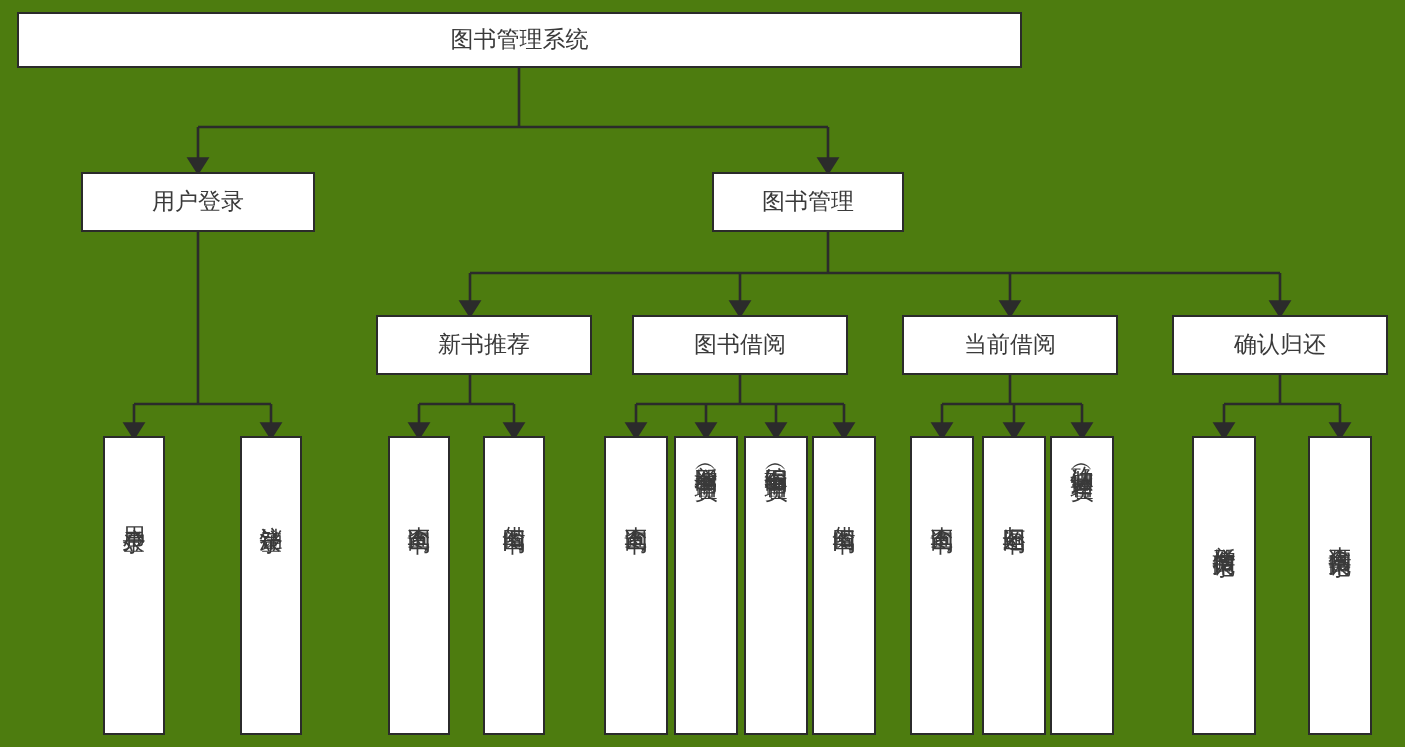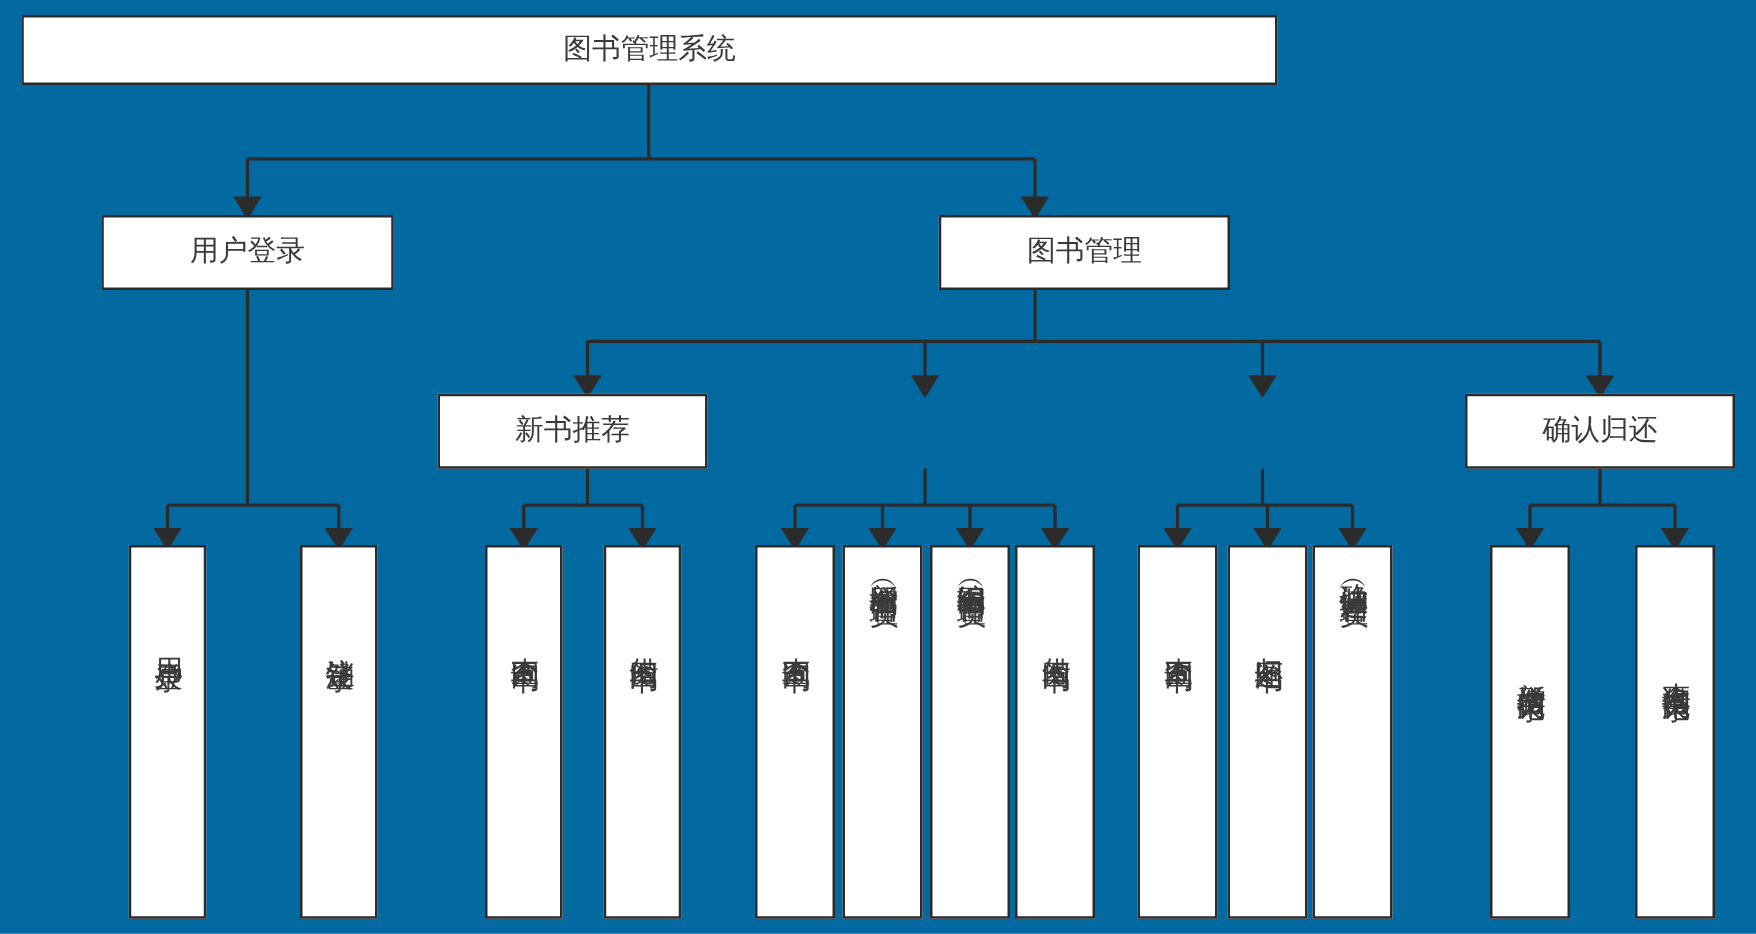--- a/index.html
+++ b/index.html
@@ -10,21 +10,21 @@
   body {
     width: 1405px;
     height: 747px;
     font-family: "DejaVu Sans", "Liberation Sans", sans-serif;
     overflow: hidden;
   }
   #diagram-root {
     position: relative;
     width: 1405px;
     height: 747px;
-    background: #0369a1;
+    background: #4d7c0f;
   }
   svg.edges {
     position: absolute;
     top: 0; left: 0;
     width: 1405px;
     height: 747px;
     pointer-events: none;
   }
   .node {
     position: absolute;
@@ -151,26 +151,32 @@
     </g>
   </svg>
 
   <div class="node root horiz" style="left:17px; top:12px; width:1005px; height:56px;">
     <span class="label">图书管理系统</span>
   </div>
 
   <div class="node horiz" style="left:81px; top:172px; width:234px; height:60px;">
     <span class="label">用户登录</span>
   </div>
-  <div class="node horiz" style="left:712px; top:172px; width:233px; height:60px;margin-left:39px;">
+  <div class="node horiz" style="left:712px; top:172px; width:192px; height:60px;">
     <span class="label">图书管理</span>
   </div>
 
-  <div class="node horiz" style="left:350px; top:315px; width:216px; height:60px;">
+  <div class="node horiz" style="left:376px; top:315px; width:216px; height:60px;">
     <span class="label">新书推荐</span>
+  </div>
+  <div class="node horiz" style="left:632px; top:315px; width:216px; height:60px;">
+    <span class="label">图书借阅</span>
+  </div>
+  <div class="node horiz" style="left:902px; top:315px; width:216px; height:60px;">
+    <span class="label">当前借阅</span>
   </div>
   <div class="node horiz" style="left:1172px; top:315px; width:216px; height:60px;">
     <span class="label">确认归还</span>
   </div>
 
   <div class="node vert mid" style="left:103px; top:436px; width:62px; height:299px;">
     <span class="label">用户登录</span>
   </div>
   <div class="node vert mid" style="left:240px; top:436px; width:62px; height:299px;">
     <span class="label">注销登录</span>

